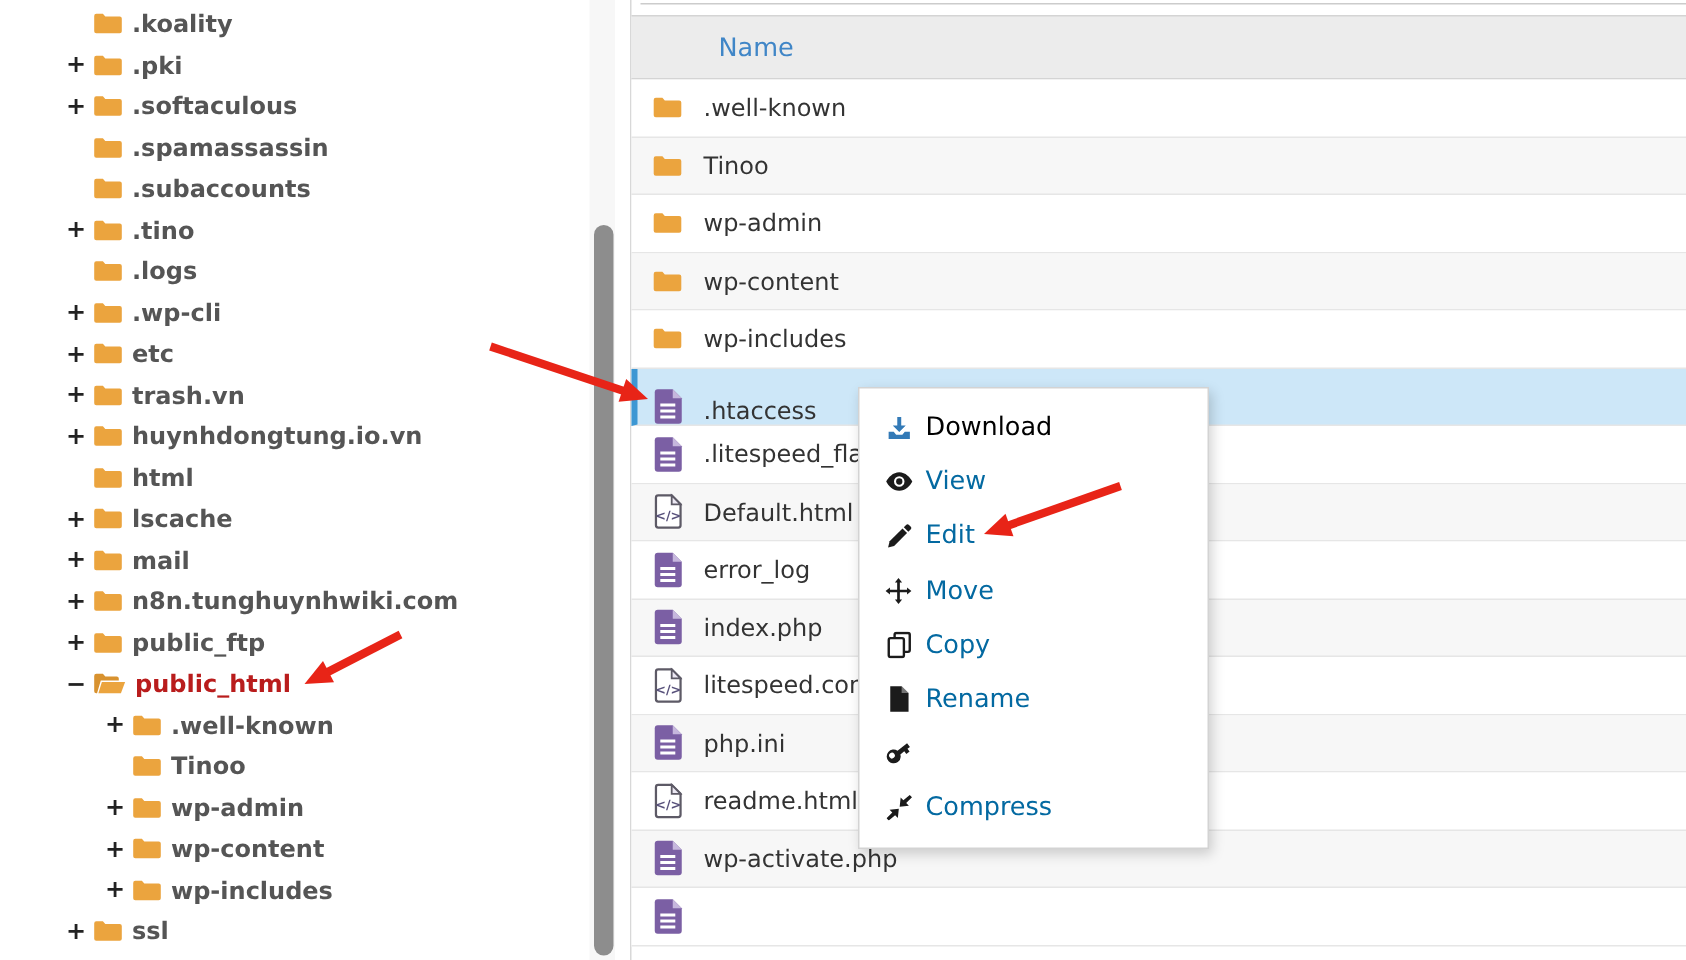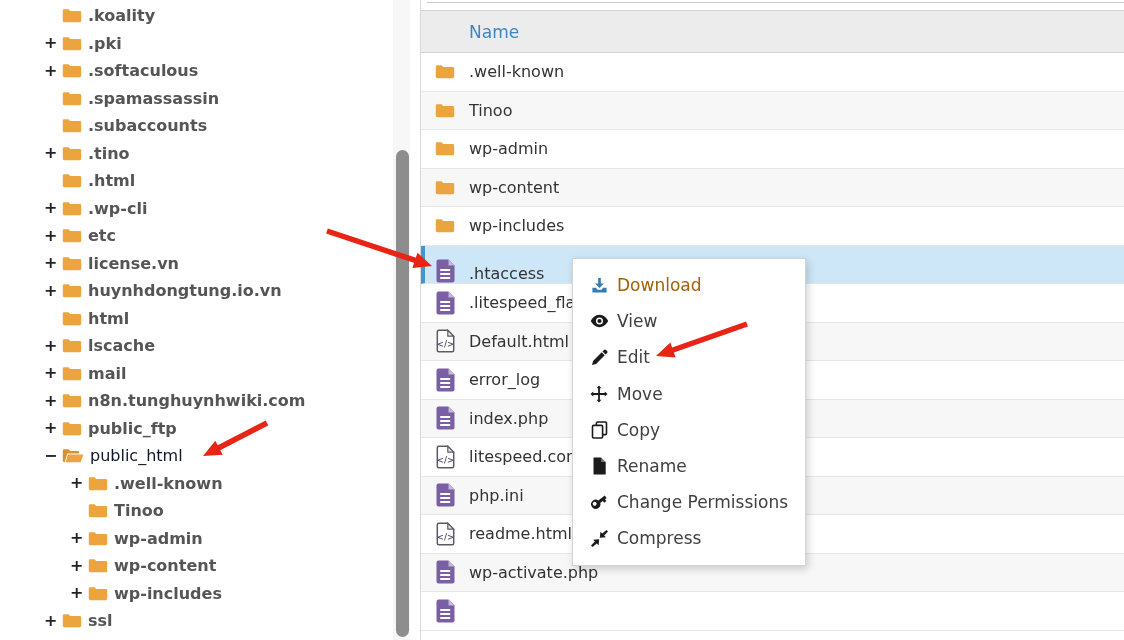--- a/index.html
+++ b/index.html
@@ -10,39 +10,39 @@
   }
   
   .sidebar{position:absolute;left:0;top:0;width:393px;height:640px;background:#fff;overflow:hidden;}
   .tree{padding-top:2px;}
   .tree-item{height:27.5px;display:flex;align-items:center;color:#555;font-size:16px;cursor:pointer;white-space:nowrap;}
   .tree-item.lvl1{padding-left:44px;}
   .tree-item.lvl2{padding-left:70px;}
   .expander{width:18px;flex:none;font-weight:bold;color:#222;font-size:16px;line-height:1;}
   .tree-folder{flex:none;margin-right:6px;display:flex;align-items:center;}
   .tree-label{white-space:nowrap;font-weight:bold;}
-  .tree-item.bold .tree-label{font-weight:normal;color:#0f172a;}
+  .tree-item.bold .tree-label{font-weight:bold;color:#b91c1c;}
   
   .scroll-track{position:absolute;left:393px;top:0;width:17px;height:640px;background:#f7f7f7;}
   .scroll-thumb{position:absolute;left:3px;top:150px;width:13px;height:487px;background:#8d8d8d;border-radius:7px;}
   
   .panel{position:absolute;left:420px;top:0;width:704px;height:640px;border-left:1px solid #d8d8d8;box-sizing:border-box;background:#fff;}
   .panel-topline{position:absolute;left:6px;right:0;top:2px;border-top:1px solid #ccc;height:0;}
-  .list-header{position:absolute;top:10px;left:0;right:0;height:43px;background:#ececec;border-top:1px solid #d4d4d4;border-bottom:1px solid #d4d4d4;box-sizing:border-box;display:flex;align-items:center;cursor:pointer;}
+  .list-header{position:absolute;top:10px;left:0;right:0;height:43px;background:#ececec;border-top:1px solid #d4d4d4;border-bottom:1px solid #d4d4d4;box-sizing:border-box;display:flex;align-items:center;cursor:pointer;padding-left:10px;}
   .list-header .hdr-label{color:#4086c7;font-size:17px;margin-left:48px;}
   .rows{position:absolute;top:53px;left:0;right:0;}
   .file-row{height:38.5px;box-sizing:border-box;border-bottom:1px solid #e6e6e6;display:flex;align-items:center;padding-left:13px;font-size:16px;color:#333;background:#fff;cursor:pointer;}
   .file-row:nth-child(even){background:#f7f7f7;}
   .file-row.selected{background:#cde7f8;border-left:4px solid #3d97d3;padding-left:9px;align-items:flex-end;}
   .row-icon{width:22px;display:flex;justify-content:center;flex:none;}
   .row-label{margin-left:13px;white-space:nowrap;}
   
   .context-menu{position:absolute;left:572px;top:258px;width:234px;box-sizing:border-box;background:#fff;border:1px solid #d3d3d3;box-shadow:2px 3px 8px rgba(0,0,0,.18);padding:8px 0;z-index:50;}
-  .menu-item{height:36.2px;display:flex;align-items:center;padding:0 16px;font-size:17px;color:#404040;cursor:pointer;}
-  .menu-item.accent{color:#a16207;}
+  .menu-item{height:36.2px;display:flex;align-items:center;padding:0 16px;font-size:17px;color:#0369a1;cursor:pointer;}
+  .menu-item.accent{color:#000000;}
   .menu-icon{width:20px;margin-right:8px;display:flex;justify-content:center;align-items:center;color:#1b1b1b;flex:none;}
   .menu-item.accent .menu-icon{color:#337ab7;}
   .menu-label{white-space:nowrap;}
   
   .arrows{position:absolute;left:0;top:0;width:1124px;height:640px;z-index:100;pointer-events:none;}
 </style>
 </head>
 <body>
 
 <div class="sidebar">
@@ -101,21 +101,21 @@
         </span>
         <span class="tree-label">.tino</span>
       </div>
       <div class="tree-item lvl1">
         <span class="expander"></span>
         <span class="tree-folder">
           <svg width="20" height="15" viewBox="0 0 20 15">
             <path d="M0.8 2.6 Q0.8 1.2 2.2 1.2 L6.6 1.2 8.2 3 17.8 3 Q19.2 3 19.2 4.4 L19.2 12.8 Q19.2 14.2 17.8 14.2 L2.2 14.2 Q0.8 14.2 0.8 12.8 Z" fill="#eba43e"></path>
           </svg>
         </span>
-        <span class="tree-label">.html</span>
+        <span class="tree-label">.logs</span>
       </div>
       <div class="tree-item lvl1">
         <span class="expander">+</span>
         <span class="tree-folder">
           <svg width="20" height="15" viewBox="0 0 20 15">
             <path d="M0.8 2.6 Q0.8 1.2 2.2 1.2 L6.6 1.2 8.2 3 17.8 3 Q19.2 3 19.2 4.4 L19.2 12.8 Q19.2 14.2 17.8 14.2 L2.2 14.2 Q0.8 14.2 0.8 12.8 Z" fill="#eba43e"></path>
           </svg>
         </span>
         <span class="tree-label">.wp-cli</span>
       </div>
@@ -128,21 +128,21 @@
         </span>
         <span class="tree-label">etc</span>
       </div>
       <div class="tree-item lvl1">
         <span class="expander">+</span>
         <span class="tree-folder">
           <svg width="20" height="15" viewBox="0 0 20 15">
             <path d="M0.8 2.6 Q0.8 1.2 2.2 1.2 L6.6 1.2 8.2 3 17.8 3 Q19.2 3 19.2 4.4 L19.2 12.8 Q19.2 14.2 17.8 14.2 L2.2 14.2 Q0.8 14.2 0.8 12.8 Z" fill="#eba43e"></path>
           </svg>
         </span>
-        <span class="tree-label">license.vn</span>
+        <span class="tree-label">trash.vn</span>
       </div>
       <div class="tree-item lvl1">
         <span class="expander">+</span>
         <span class="tree-folder">
           <svg width="20" height="15" viewBox="0 0 20 15">
             <path d="M0.8 2.6 Q0.8 1.2 2.2 1.2 L6.6 1.2 8.2 3 17.8 3 Q19.2 3 19.2 4.4 L19.2 12.8 Q19.2 14.2 17.8 14.2 L2.2 14.2 Q0.8 14.2 0.8 12.8 Z" fill="#eba43e"></path>
           </svg>
         </span>
         <span class="tree-label">huynhdongtung.io.vn</span>
       </div>
@@ -477,21 +477,20 @@
         </svg>
       </span>
       <span class="menu-label">Rename</span>
     </div>
     <div class="menu-item">
       <span class="menu-icon">
         <svg width="18" height="18" viewBox="0 0 18 18" fill="currentColor" style="transform:rotate(-38deg)">
           <path fill-rule="evenodd" d="M5 13.4A4.6 4.6 0 1 1 9.4 7.4l8.1 0v3.1h-2.1v2.3h-2.7v-2.3H9.4A4.6 4.6 0 0 1 5 13.4zM4.5 9.6a1.9 1.9 0 1 0 0-3.8 1.9 1.9 0 0 0 0 3.8z"></path>
         </svg>
       </span>
-      <span class="menu-label">Change Permissions</span>
     </div>
     <div class="menu-item">
       <span class="menu-icon">
         <svg width="17" height="17" viewBox="0 0 18 18" fill="currentColor">
           <path d="M16.4 0 18 1.6l-4.1 4.1 1.9 1.9-6.5.7.7-6.5 1.9 1.9z"></path>
           <path d="M1.6 18 0 16.4l4.1-4.1-1.9-1.9 6.5-.7-.7 6.5-1.9-1.9z"></path>
         </svg>
       </span>
       <span class="menu-label">Compress</span>
     </div>

